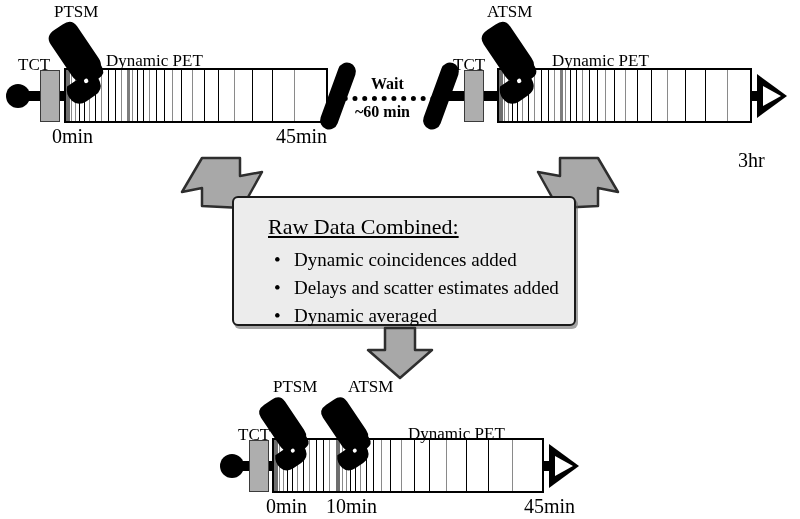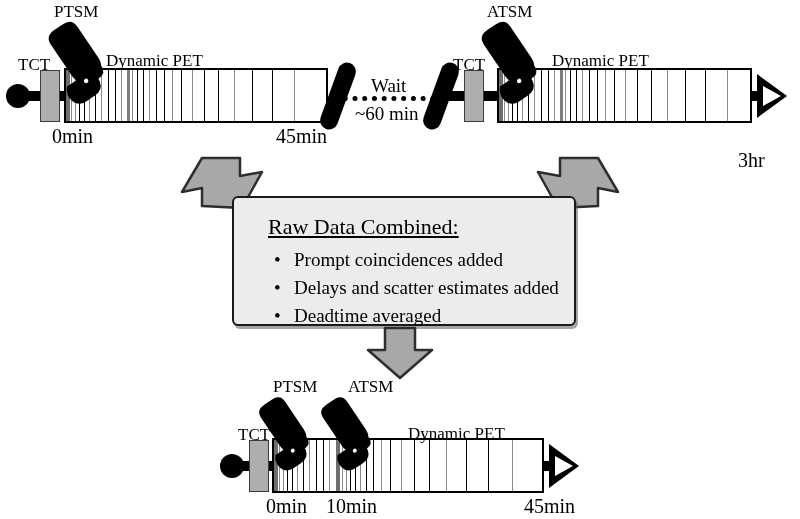--- a/index.html
+++ b/index.html
@@ -28,22 +28,23 @@
   .lbl-tracer {
     font-size: 17px;
   }
   .lbl-time {
     font-size: 20px;
   }
   .lbl-small {
     font-size: 17px;
   }
   .lbl-wait {
-    font-size: 19px;
+    font-size: 16px;
     text-align: left;
+    font-weight: bold;
   }
   .scan-bar {
     position: absolute;
     box-sizing: border-box;
     background: #ffffff;
     border: 2px solid #000000;
   }
   .frame-tick {
     position: absolute;
     top: 0;
@@ -268,23 +269,23 @@
       <path d="M202 158 l38 0 l0 18 l22 -4 l-20 36 l-40 -2 l0 -18 l-20 4 z" fill="#a8a8a8" stroke="#2e2e2e" stroke-width="2.5" stroke-linejoin="round"></path>
     </svg>
 
     <svg class="svg-layer">
       <path d="M598 158 l-38 0 l0 18 l-22 -4 l20 36 l40 -2 l0 -18 l20 4 z" fill="#a8a8a8" stroke="#2e2e2e" stroke-width="2.5" stroke-linejoin="round"></path>
     </svg>
 
     <div class="textbox" style="left:232px; top:196px; width:344px; height:130px;border-radius:6px;">
       <div class="textbox-title">Raw Data Combined:</div>
       <ul class="bullet-list">
-        <li>Prompt coincidences added</li>
+        <li>Dynamic coincidences added</li>
         <li>Delays and scatter estimates added</li>
-        <li>Deadtime averaged</li>
+        <li>Dynamic averaged</li>
       </ul>
     </div>
 
     <svg class="svg-layer">
       <path d="M385 328 l30 0 l0 22 l17 0 l-32 28 l-32 -28 l17 0 z" fill="#a8a8a8" stroke="#2e2e2e" stroke-width="2.5" stroke-linejoin="round"></path>
     </svg>
   </div>
 
   <div>
 

